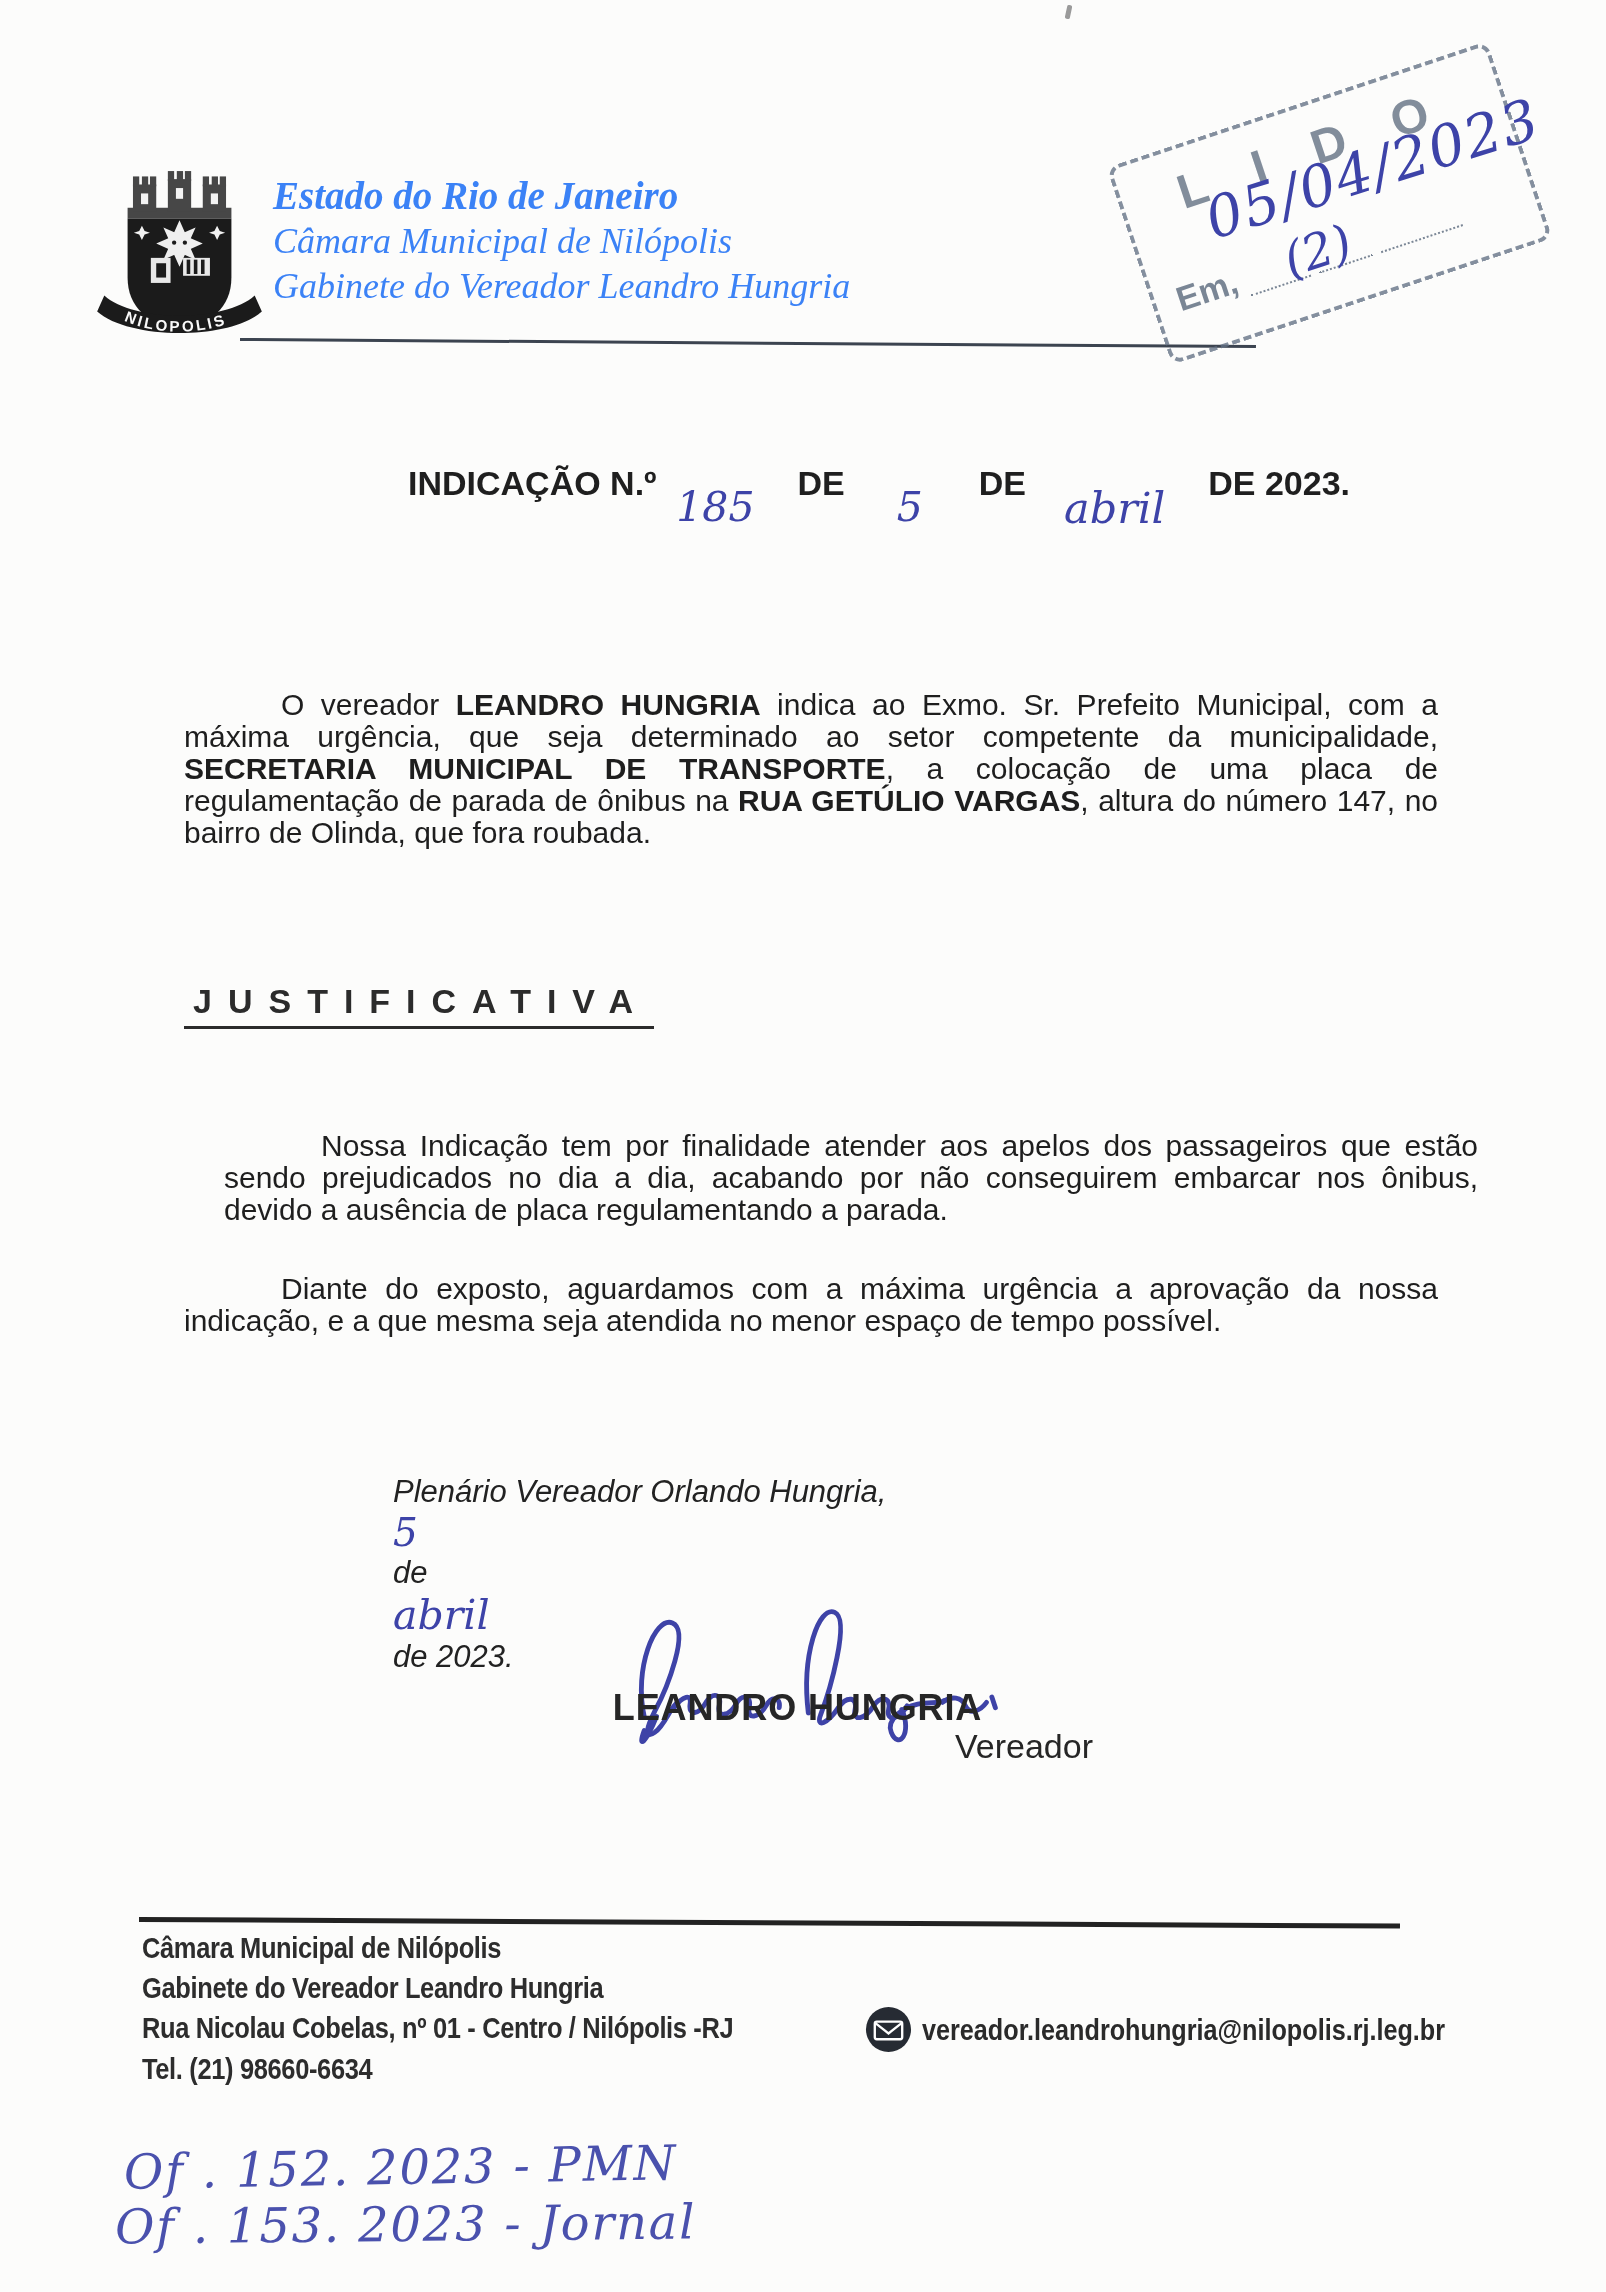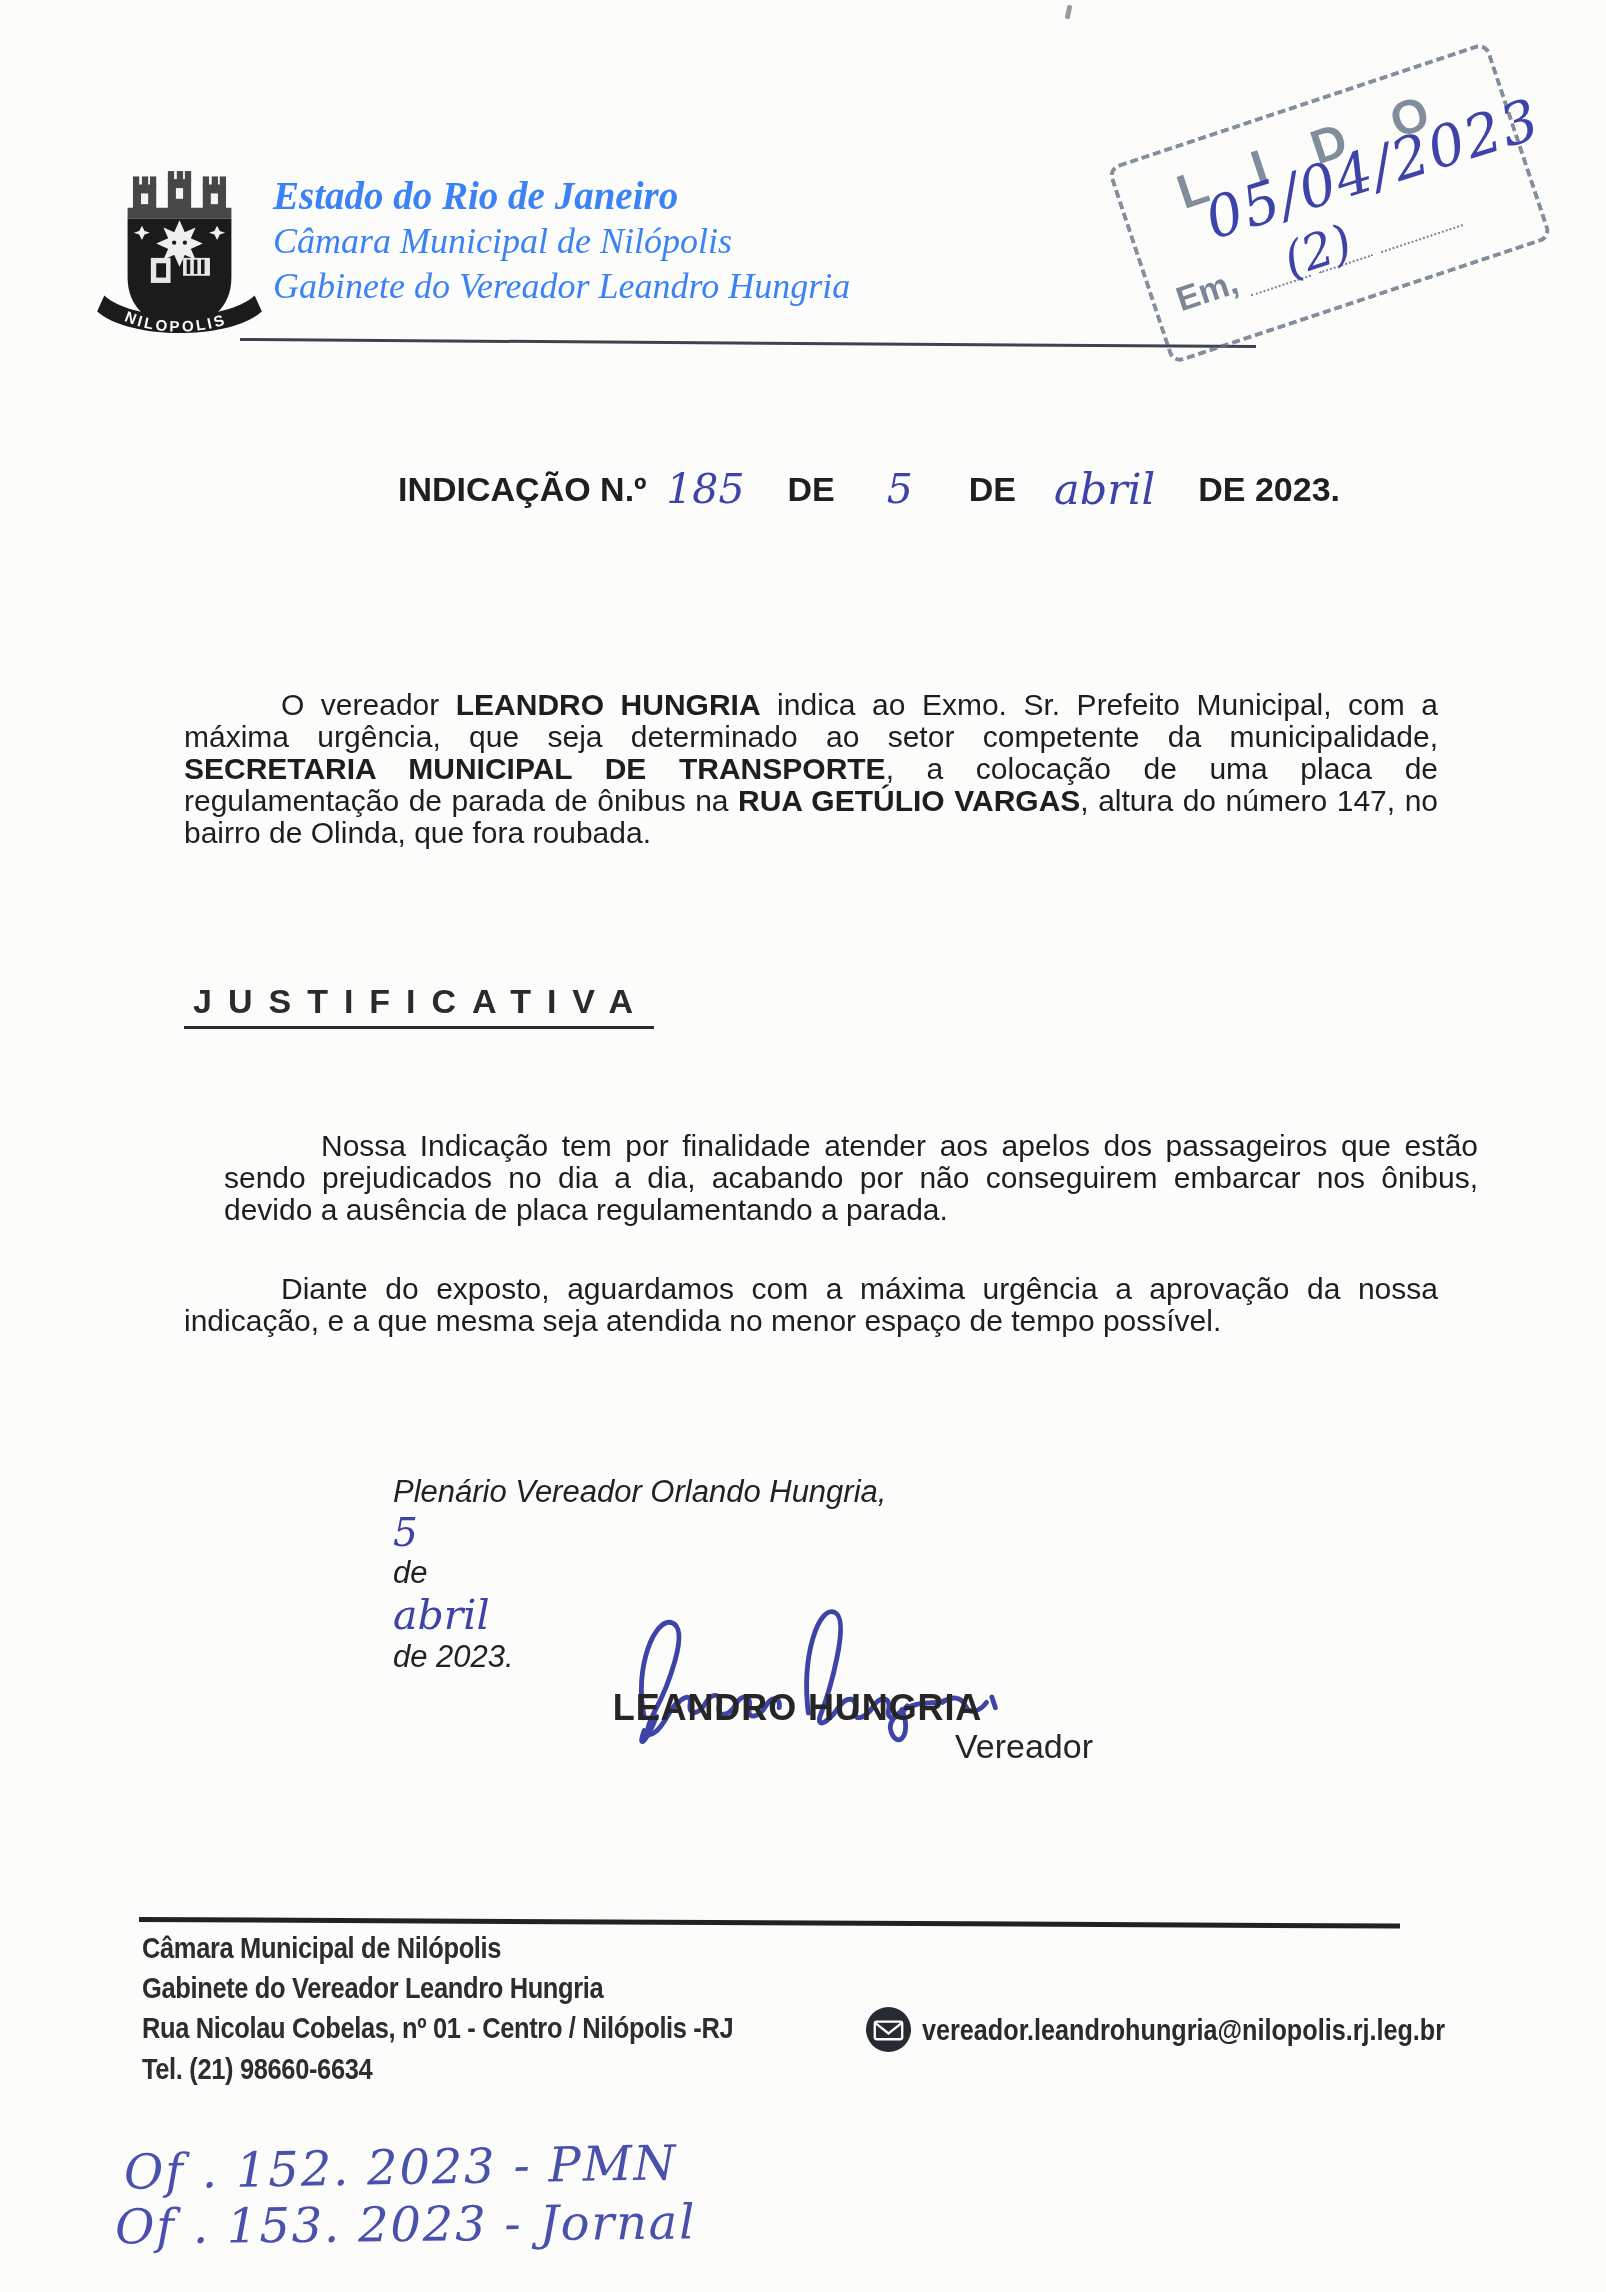--- a/index.html
+++ b/index.html
@@ -25,22 +25,22 @@
     margin-top:16px;text-align:center;font-size:48px;font-weight:bold;
     color:#6d7a8b;letter-spacing:18px;opacity:.85;
   }
   .stamp-em{position:absolute;left:21.5px;bottom:36px;display:flex;align-items:flex-end;color:#6d7a8b;font-size:34px;font-weight:bold;opacity:.9;}
   .blank{border-bottom:2.7px dotted #6d7a8b;height:30px;margin-left:9px;}
   .b1{width:63px}.b2{width:56px}.b3{width:86px}
   .hw{font-family:"DejaVu Serif", serif;font-style:italic;color:#3d43a8;}
   .stamp-date{position:absolute;left:75px;top:48px;font-size:57px;letter-spacing:1.8px;white-space:nowrap;transform:rotate(1deg);}
   .stamp-note{position:absolute;left:136px;top:113px;font-size:48px;}
   
-  .title-row{position:absolute;left:398px;top:464px;display:flex;align-items:center;font-size:34px;font-weight:bold;color:#1f1f1f;white-space:nowrap;}
-  .title-row .hw{font-weight:normal;}
+  .title-row{position:absolute;left:408px;top:464px;display:flex;align-items:flex-start;font-size:34px;font-weight:bold;color:#1f1f1f;white-space:nowrap;}
+  .title-row .hw{font-weight:normal;margin-top:19px;}
   .t-num{margin-left:19.7px;font-size:41px;}
   .t-de1{margin-left:43px;}
   .t-day{margin-left:52px;font-size:41px;}
   .t-de2{margin-left:56px;}
   .t-month{margin-left:38px;font-size:43px;}
   .t-year{margin-left:43px;}
   
   .para{position:absolute;left:184px;width:1254px;font-size:30px;line-height:32px;text-align:justify;text-indent:97px;color:#1e1e1e;}
   .p1{top:659px;}
   .p2{top:1100px;margin-left:40px;}

